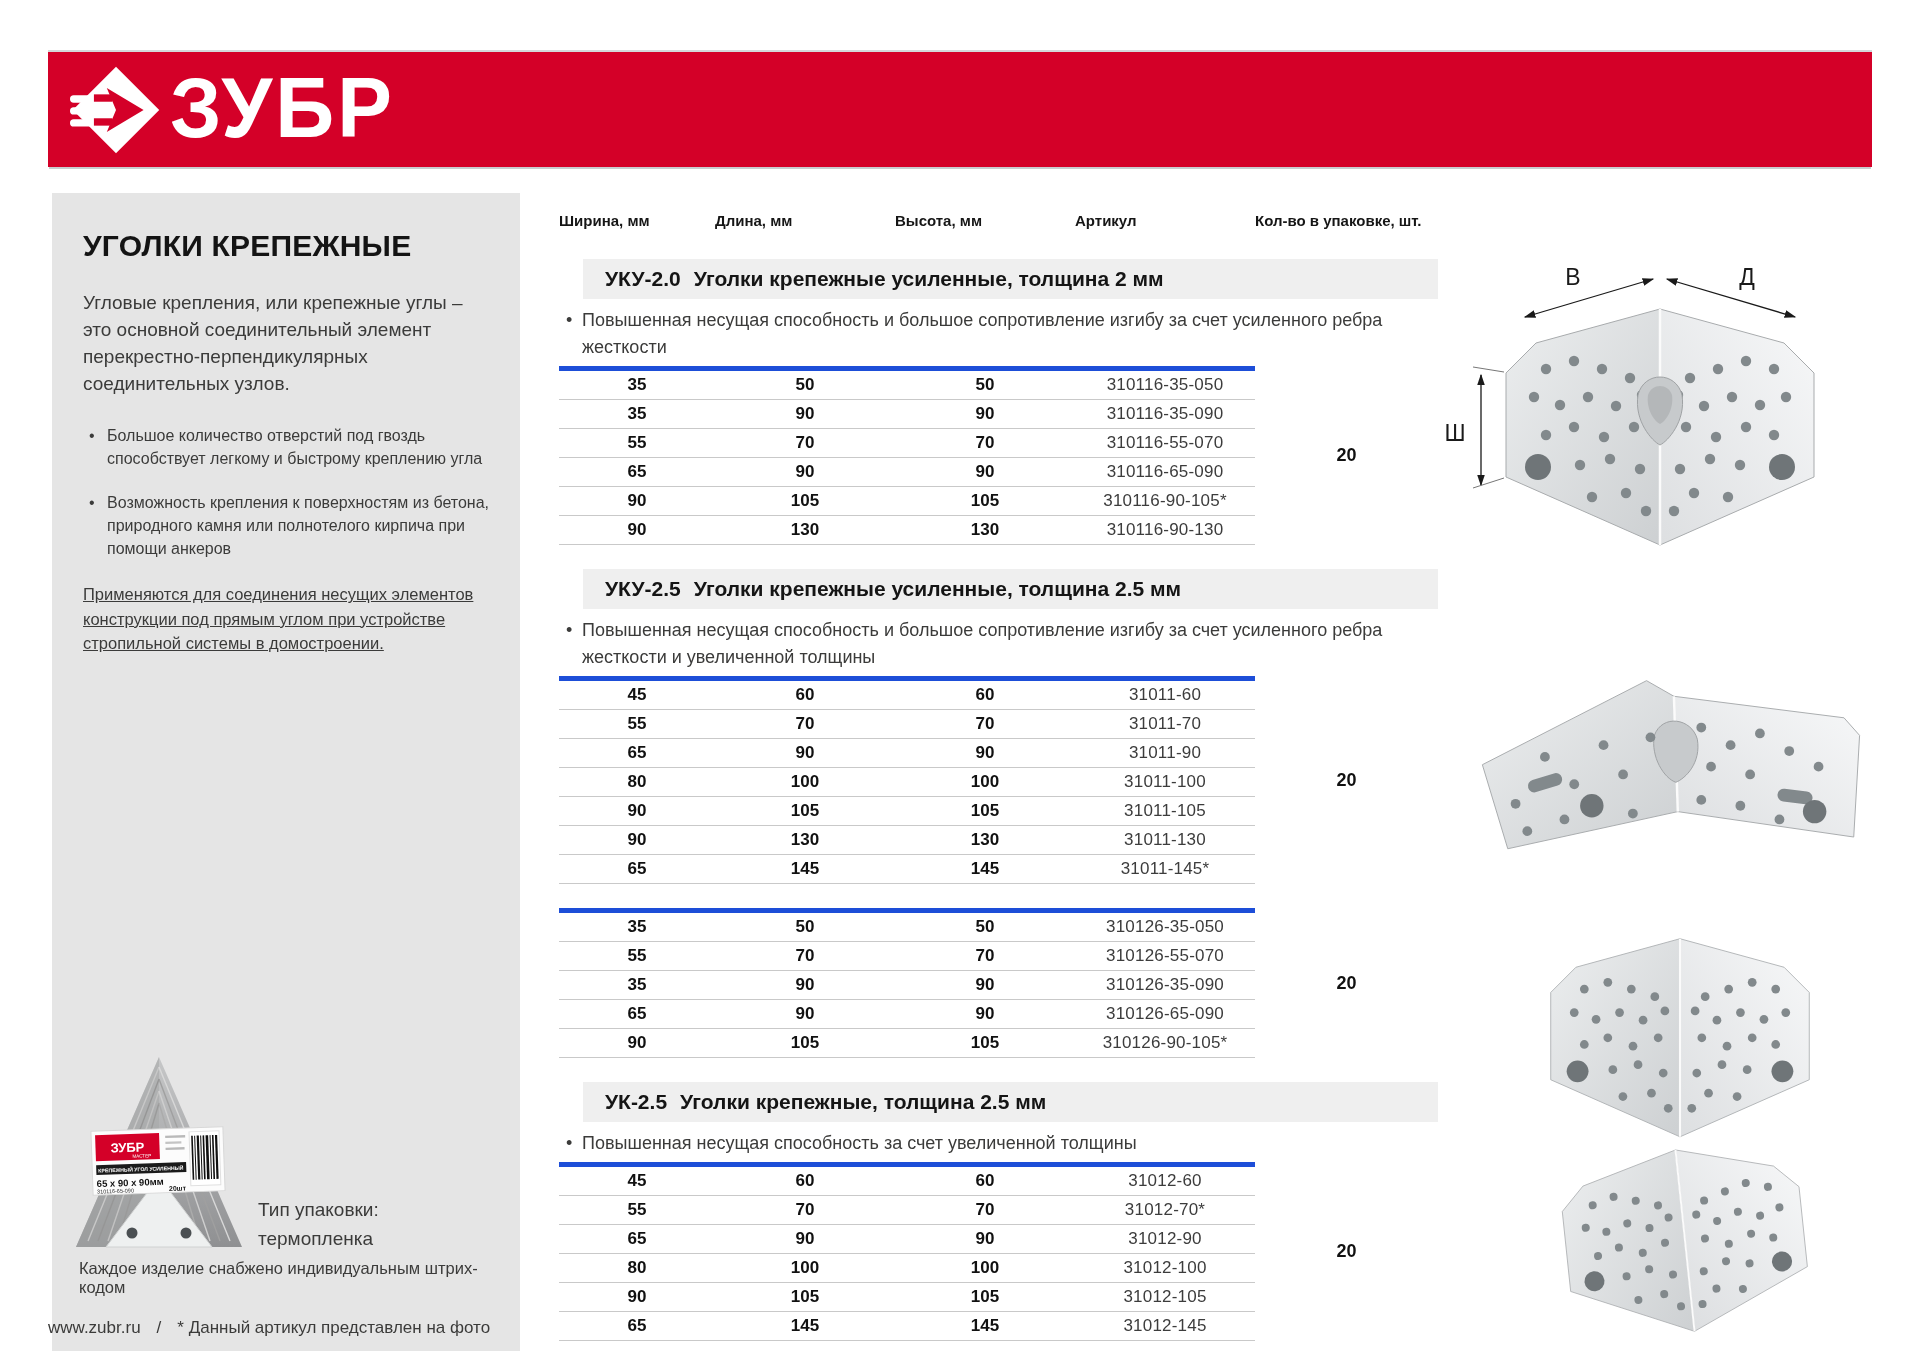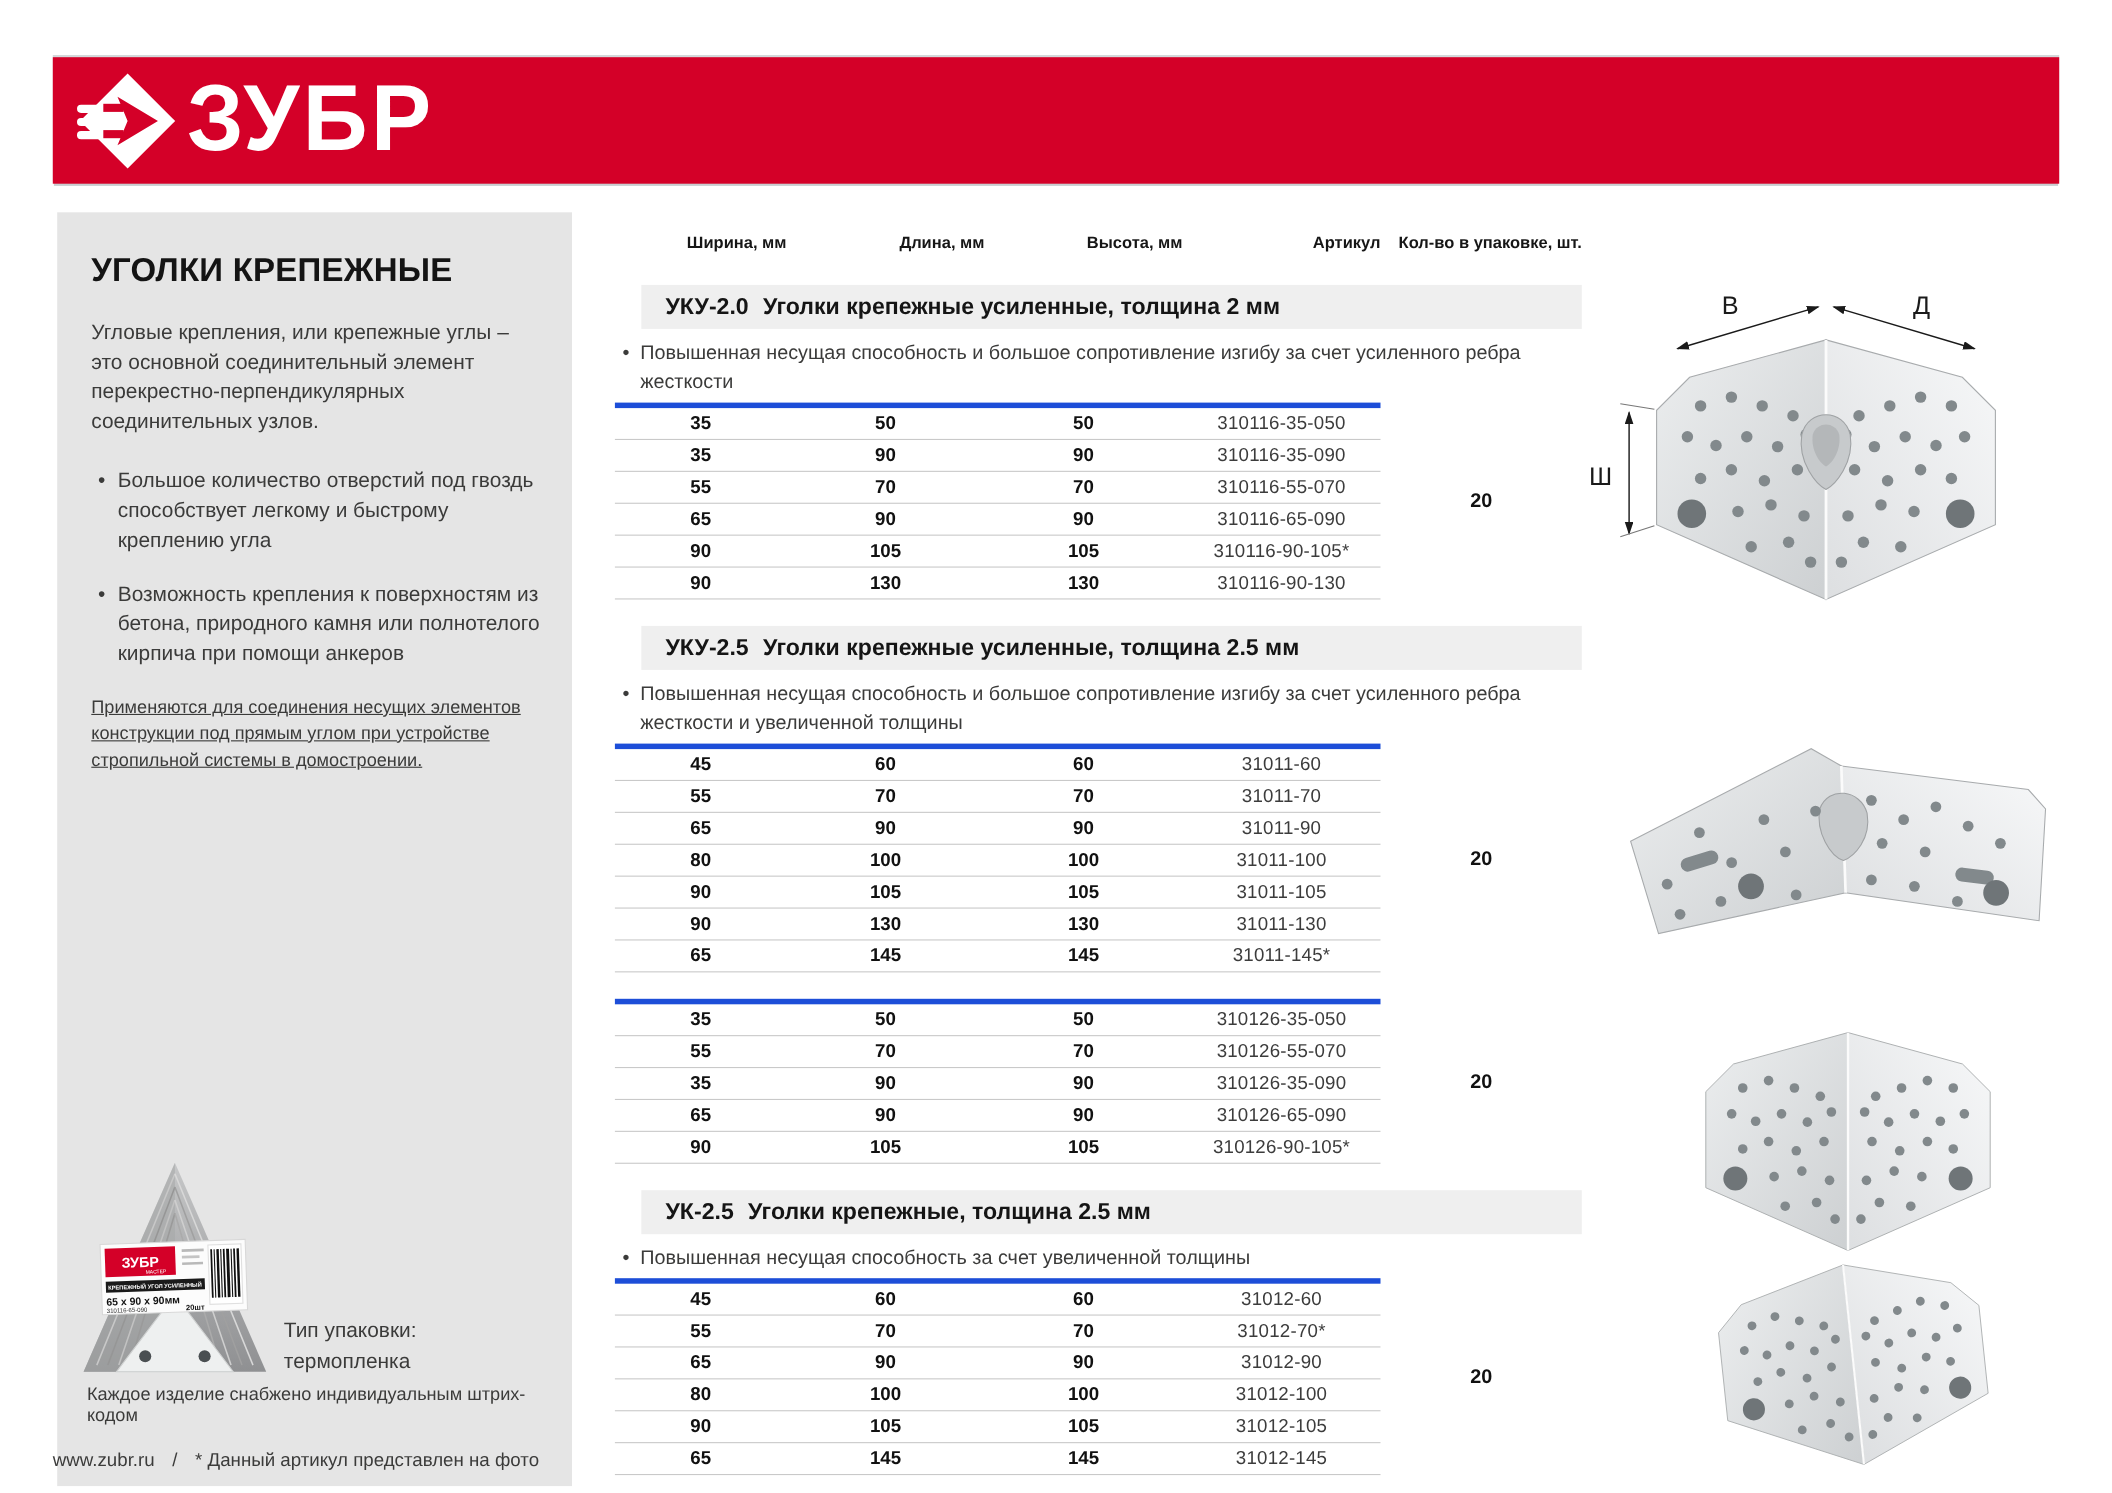--- a/index.html
+++ b/index.html
@@ -25,34 +25,34 @@
   }
   
   .sidebar{
     position:absolute; left:52px; top:193px; width:468px; height:1158px;
     background:#e5e5e5;
   }
   .sidebar-inner{ padding:36px 28px 0 31px; }
   .sidebar h1{ font-size:30px; font-weight:bold; color:#141414; margin-bottom:27px; letter-spacing:.2px; }
   .intro{ font-size:19px; line-height:1.42; color:#3b3b3a; margin-bottom:27px; }
   .features{ list-style:none; margin-bottom:8px; }
-  .features li{ display:flex; font-size:19px; line-height:1.42; color:#3b3b3a; margin-bottom:22px; }
+  .features li{ display:flex; font-size:16px; line-height:1.42; color:#3b3b3a; margin-bottom:22px; }
   .bdot{ flex:0 0 24px; text-align:left; padding-left:6px; }
   .bdot::before{ content:"•"; }
   .application{ font-size:16.5px; line-height:1.47; color:#3b3b3a;text-decoration:underline; }
   .package-photo{ position:absolute; left:20px; top:852px; }
   .pack-type{ position:absolute; left:206px; top:1002px; font-size:19px; line-height:1.55; color:#3b3b3a; }
   .barcode-note{ position:absolute; left:27px; top:1066px; font-size:16.5px; color:#3b3b3a; }
   
   .content{ position:absolute; left:559px; top:205px; width:879px; }
   .colhead{
     display:grid; grid-template-columns:156px 180px 180px 180px 183px;
     height:30px; align-items:center;
   }
-  .colhead .col{ text-align:right; font-weight:bold; font-size:15px; color:#161616; }
+  .colhead .col{ text-align:left; font-weight:bold; font-size:15px; color:#161616; }
   .tsection{ margin-top:24px; }
   .band{
     height:40px; background:#efefef; display:flex; align-items:center;
     gap:13px; padding-left:22px;margin-left:24px;
   }
   .band .code, .band .stitle{ font-weight:bold; font-size:21px; color:#151515; }
   .sbullets{ padding:8px 0 3px 0; }
   .tbullet{ display:flex; font-size:18px; line-height:1.5; color:#3b3b3a; }
   .tbullet .bdot{ flex:0 0 23px; padding-left:7px; }
   .sbody{ display:flex; margin-top:2px; }

